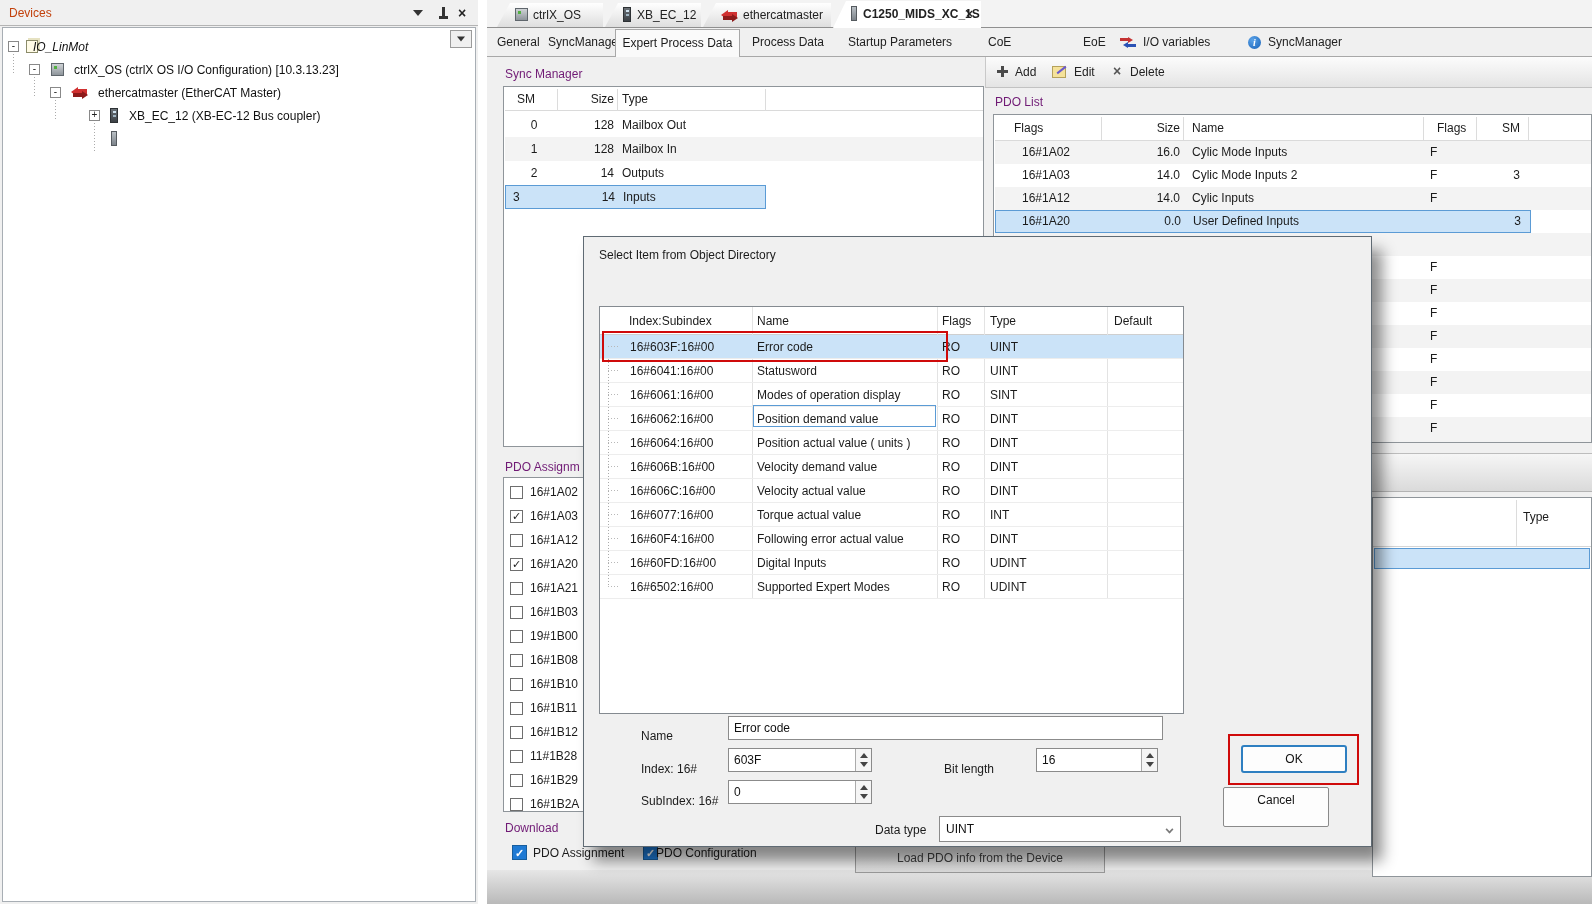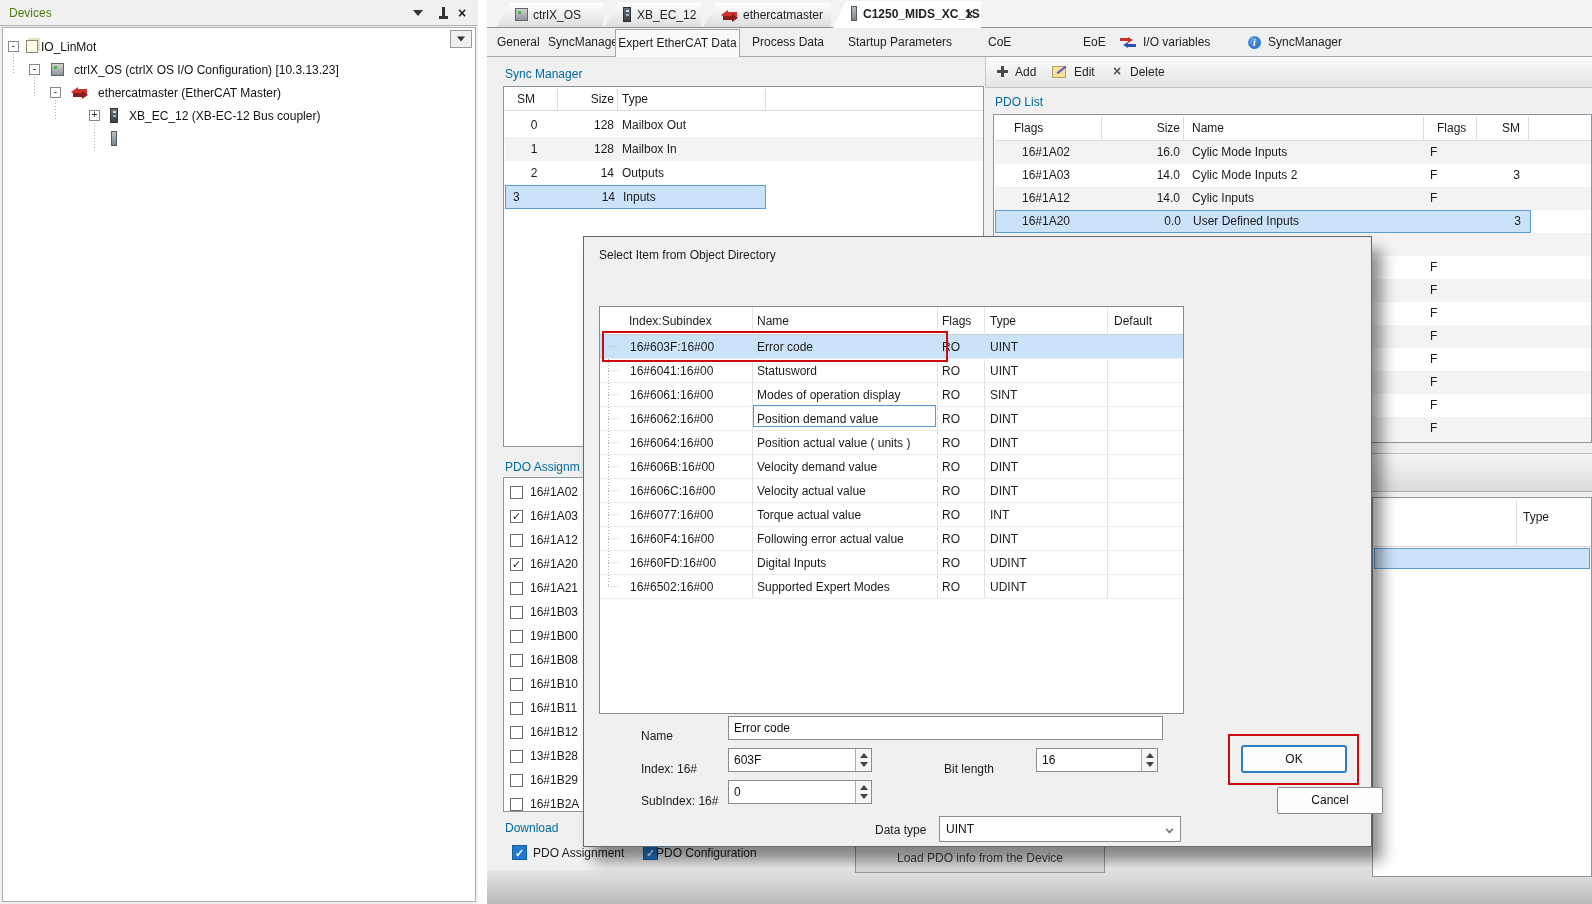--- a/index.html
+++ b/index.html
@@ -3,21 +3,21 @@
 <meta charset="utf-8">
 <style>
   *{box-sizing:border-box;margin:0;padding:0}
   html,body{width:1592px;height:904px}
   body{position:relative;background:#ffffff;font-family:"Liberation Sans",sans-serif;font-size:12px;color:#1b1b1b;overflow:hidden}
   .a{position:absolute}
   .nw{white-space:nowrap}
 
   
   #devices{left:0;top:0;width:478px;height:904px;background:#f0f0f0}
-  #dev-title{left:0;top:0;width:478px;height:26px;line-height:26px;padding-left:9px;border-bottom:1px solid #b4b4b4;color:#4d7c0f}
+  #dev-title{left:0;top:0;width:478px;height:26px;line-height:26px;padding-left:9px;border-bottom:1px solid #b4b4b4;color:#c2410c}
   .tri-down{width:0;height:0;border-left:5px solid transparent;border-right:5px solid transparent;border-top:6px solid #333}
   #pin{width:3px;height:9px;background:#333;left:4px;top:1px}
   #pin-head{width:9px;height:3px;background:#333;left:1px;top:10px}
   .xglyph{font-size:14px;font-weight:bold;color:#222;line-height:14px}
   #dev-tree{left:2px;top:27px;width:474px;height:875px;background:#fff;border:1px solid #a8aeb4}
   #tree-combo{right:3px;top:2px;width:22px;height:18px;background:#f0f0f0;border:1px solid #9b9b9b;display:flex;align-items:center;justify-content:center}
   .trow{height:22px;line-height:22px}
   .exp{width:11px;height:11px;border:1px solid #898989;background:#fff;font-size:10px;line-height:8px;text-align:center;color:#222;top:5px}
   .tlabel{top:0;color:#111}
   .dots-v{width:1px;background-image:repeating-linear-gradient(to bottom,#ababab 0 1px,transparent 1px 3px)}
@@ -60,21 +60,21 @@
 
   #subbar{left:487px;top:28px;width:1105px;height:29px;background:#f0f0f0}
   #subline{left:487px;top:56px;width:1105px;height:1px;background:#a8a8a8;z-index:2}
   .stab{top:28px;height:29px;line-height:29px;color:#222;z-index:1}
   #stab-active{left:615px;top:29px;width:125px;height:28px;background:#fafafa;border:1px solid #a8a8a8;border-bottom:none;z-index:3;text-align:center;line-height:27px}
 
   
   #content{left:487px;top:57px;width:1105px;height:847px;background:#f0f0f0}
   #bottom-band{left:487px;top:870px;width:1105px;height:34px;background:linear-gradient(#e6e6e6,#b9b9b9)}
 
-  .grouplabel{color:#0369a1}
+  .grouplabel{color:#701a75}
   .whitebox{background:#fff;border:1px solid #8f959a}
   .vline{width:1px;background:#dcdcdc}
   .hline{height:1px;background:#d6d6d6}
 
   
   #sync-box{left:503px;top:86px;width:481px;height:361px}
   .smrow{left:1px;width:478px;height:24px;line-height:24px}
   .smrow .c-sm{position:absolute;left:6px;width:46px;text-align:center}
   .smrow .c-size{position:absolute;left:53px;width:56px;text-align:right}
   .smrow .c-type{position:absolute;left:117px}
@@ -151,21 +151,21 @@
       </div>
 
     <div class="a dots-v" style="left:10px;top:20px;height:26px"></div>
     <div class="a dots-v" style="left:31px;top:43px;height:26px"></div>
     <div class="a dots-v" style="left:52px;top:66px;height:26px"></div>
     <div class="a dots-v" style="left:91px;top:89px;height:34px"></div>
 
     <div class="a trow nw" style="left:0;top:8px;width:470px">
       <span class="a exp" style="left:5px"><span>-</span></span>
       <span class="a icon-project" style="left:23px;top:4px"></span>
-      <span class="a tlabel" style="left:38px;">IO_LinMot</span>
+      <span class="a tlabel" style="left:30px;font-style:italic">IO_LinMot</span>
     </div>
     <div class="a trow nw" style="left:0;top:31px;width:470px">
       <span class="a exp" style="left:26px"><span>-</span></span>
       <span class="a icon-device" style="left:48px;top:4px">
           <i></i>
         </span>
       <span class="a tlabel" style="left:71px">ctrlX_OS (ctrlX OS I/O Configuration) [10.3.13.23]</span>
     </div>
     <div class="a trow nw" style="left:0;top:54px;width:470px">
       <span class="a exp" style="left:47px"><span>-</span></span>
@@ -219,21 +219,21 @@
 <div class="a dtab active" style="left:833px;width:148px">
   <span class="ic icon-module" style="top:5px"></span>
   <span class="tl nw" style="left:30px">C1250_MIDS_XC_1S</span>
   <span class="cl"><span>×</span></span>
 </div>
 
 <div class="a" id="subbar"></div>
 <div class="a" id="subline"></div>
 <span class="a stab nw" style="left:497px">General</span>
 <span class="a stab nw" style="left:548px">SyncManager</span>
-<div class="a nw" id="stab-active"><span>Expert EtherCAT Data</span></div>
+<div class="a nw" id="stab-active"><span>Expert Process Data</span></div>
 <span class="a stab nw" style="left:752px">Process Data</span>
 <span class="a stab nw" style="left:848px">Startup Parameters</span>
 <span class="a stab nw" style="left:988px">CoE</span>
 <span class="a stab nw" style="left:1083px">EoE</span>
 <span class="a icon-iov" style="left:1120px;top:37px">
     <span class="r"></span>
     <span class="rt"></span>
     <span class="b"></span>
     <span class="bt"></span>
   </span>
@@ -401,21 +401,21 @@
   <div class="a nw" style="left:6px;top:223px;height:18px;line-height:15px">
       <span class="classiccb a" style="left:0;top:1px"></span>
       <span class="a" style="left:20px">16#1B11</span>
     </div>
   <div class="a nw" style="left:6px;top:247px;height:18px;line-height:15px">
       <span class="classiccb a" style="left:0;top:1px"></span>
       <span class="a" style="left:20px">16#1B12</span>
     </div>
   <div class="a nw" style="left:6px;top:271px;height:18px;line-height:15px">
       <span class="classiccb a" style="left:0;top:1px"></span>
-      <span class="a" style="left:20px">13#1B28</span>
+      <span class="a" style="left:20px">11#1B28</span>
     </div>
   <div class="a nw" style="left:6px;top:295px;height:18px;line-height:15px">
       <span class="classiccb a" style="left:0;top:1px"></span>
       <span class="a" style="left:20px">16#1B29</span>
     </div>
   <div class="a nw" style="left:6px;top:319px;height:18px;line-height:15px">
       <span class="classiccb a" style="left:0;top:1px"></span>
       <span class="a" style="left:20px">16#1B2A</span>
     </div>
 </div>
@@ -583,14 +583,14 @@
   </div>
 
   <span class="a fld-label nw" style="left:291px;top:581px">Data type</span>
   <div class="a combo nw" style="left:355px;top:579px;width:242px">
     <span>UINT</span>
     <span class="chev"></span>
   </div>
 
   <div class="a btn nw" id="ok-btn" style="left:657px;top:508px;width:106px;height:28px"><span>OK</span></div>
   <div class="a redrect" style="left:644px;top:497px;width:131px;height:51px"></div>
-  <div class="a btn nw" id="cancel-btn" style="left:693px;top:550px;width:106px;height:27px"><span>Cancel</span></div>
+  <div class="a btn nw" id="cancel-btn" style="left:639px;top:550px;width:106px;height:40px"><span>Cancel</span></div>
 </div>
 
 </body></html>

